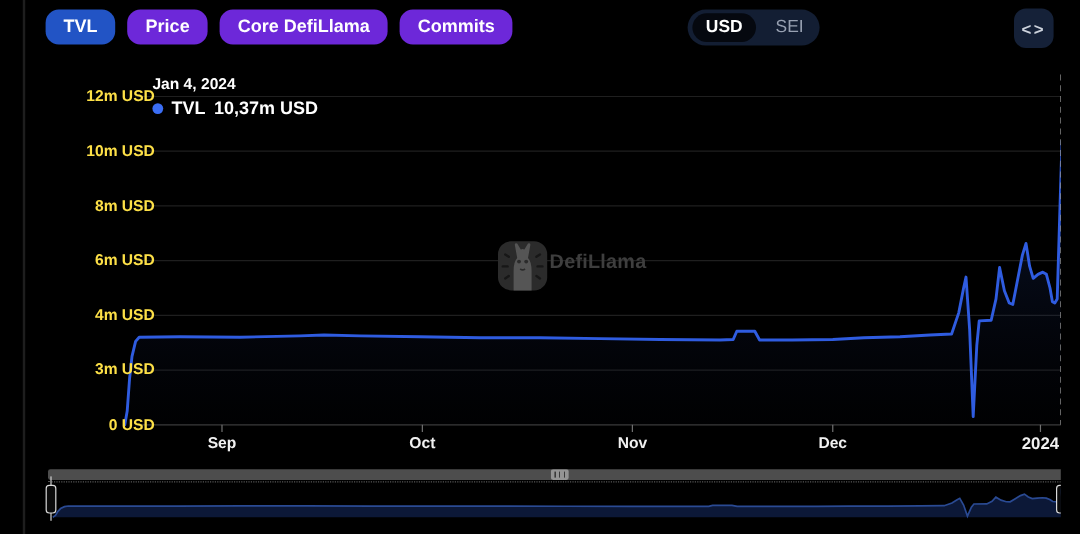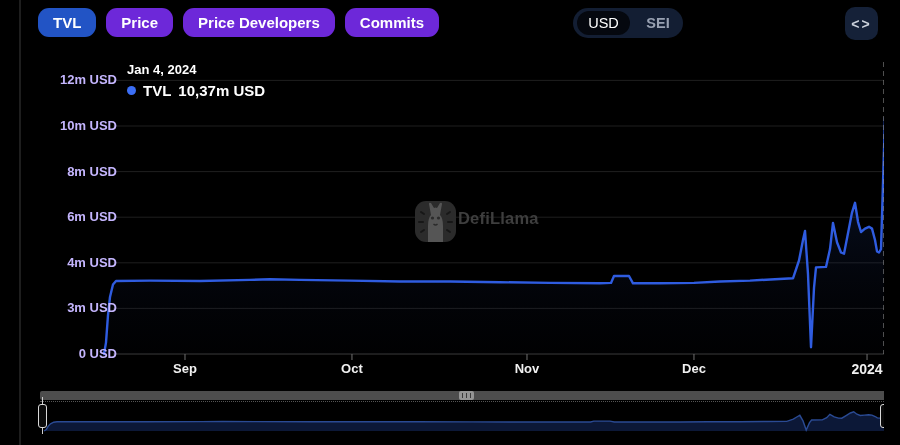--- a/index.html
+++ b/index.html
@@ -6,32 +6,32 @@
   *{box-sizing:border-box;font-family:"Liberation Sans",sans-serif;}
   .stage{position:relative;width:884px;height:445px;background:#000;overflow:hidden;}
   .left-divider{position:absolute;left:19px;top:0;width:2px;height:445px;background:#1e1e1e;}
   
   .tabs{position:absolute;left:38px;top:8px;display:flex;gap:10px;}
   .pill{height:29px;display:flex;align-items:center;padding:0 15px;border-radius:11px;
         background:#6d28d9;color:#fff;font-size:15px;font-weight:600;cursor:pointer;white-space:nowrap;}
   .pill.active{background:#2254c5;}
   .toggle{position:absolute;left:573px;top:8px;width:110px;height:30px;border-radius:15px;background:#131e33;}
   .toggle-sel{position:absolute;left:4px;top:3px;width:53px;height:24px;border-radius:12px;background:#05080f;
-        color:#fff;font-size:14.5px;font-weight:400;display:flex;align-items:center;justify-content:center;}
-  .toggle-unsel{position:absolute;right:0;top:0;width:50px;height:30px;color:#98a1b2;font-size:14.5px;font-weight:700;
+        color:#fff;font-size:14.5px;font-weight:700;display:flex;align-items:center;justify-content:center;}
+  .toggle-unsel{position:absolute;right:0;top:0;width:50px;height:30px;color:#98a1b2;font-size:14.5px;font-weight:400;
         display:flex;align-items:center;justify-content:center;}
   .embed-btn{position:absolute;left:845px;top:7px;width:33px;height:33px;border-radius:10px;background:#152138;
         color:#ccd2dc;font-size:14px;font-weight:700;letter-spacing:2px;display:flex;align-items:center;justify-content:center;}
   
   .tooltip{position:absolute;left:127px;top:62px;color:#fff;}
   .tt-date{font-size:13px;font-weight:600;}
   .tt-row{margin-top:5px;display:flex;align-items:center;gap:7px;font-size:15px;font-weight:600;}
   .tt-dot{width:9px;height:9px;border-radius:50%;background:#3b6ef5;}
   
-  .ylab{position:absolute;left:0;width:117px;text-align:right;color:#c4b5fd;font-size:13px;font-weight:600;height:18px;line-height:18px;}
+  .ylab{position:absolute;left:12px;width:117px;text-align:right;color:#fde047;font-size:13px;font-weight:600;height:18px;line-height:18px;}
   .xlab{position:absolute;width:70px;margin-left:-35px;text-align:center;top:361px;color:#f0f0f0;font-size:13px;font-weight:600;}
   .xlab.bold{font-weight:800;font-size:14px;}
   
   .watermark{position:absolute;left:413px;top:192px;display:flex;align-items:center;}
   .wm-text{color:#3e3e3e;font-size:16.5px;font-weight:700;letter-spacing:.2px;}
   svg.canvas{position:absolute;left:0;top:0;}
   
   .scrollbar{position:absolute;left:40px;top:391px;width:850px;height:9px;background:#4d4d4d;border-radius:2px;}
   .grip{position:absolute;left:459px;top:391px;width:15px;height:9px;border-radius:2px;background:#949494;
         background-image:repeating-linear-gradient(90deg,#3a3a3a 0 1px,transparent 1px 4px);background-position:3px 0;background-size:10px 5px;background-repeat:no-repeat;background-position-y:2px;}
@@ -41,21 +41,21 @@
 </style>
 </head>
 <body>
 
 <div class="stage">
   <div class="left-divider"></div>
 
   <div class="tabs">
     <div class="pill active">TVL</div>
     <div class="pill">Price</div>
-    <div class="pill">Price Developers</div>
+    <div class="pill">Core DefiLlama</div>
     <div class="pill">Commits</div>
   </div>
 
   <div class="toggle">
     <div class="toggle-sel">USD</div>
     <div class="toggle-unsel">SEI</div>
   </div>
 
   <div class="embed-btn">
     <span>&lt;&gt;</span>

